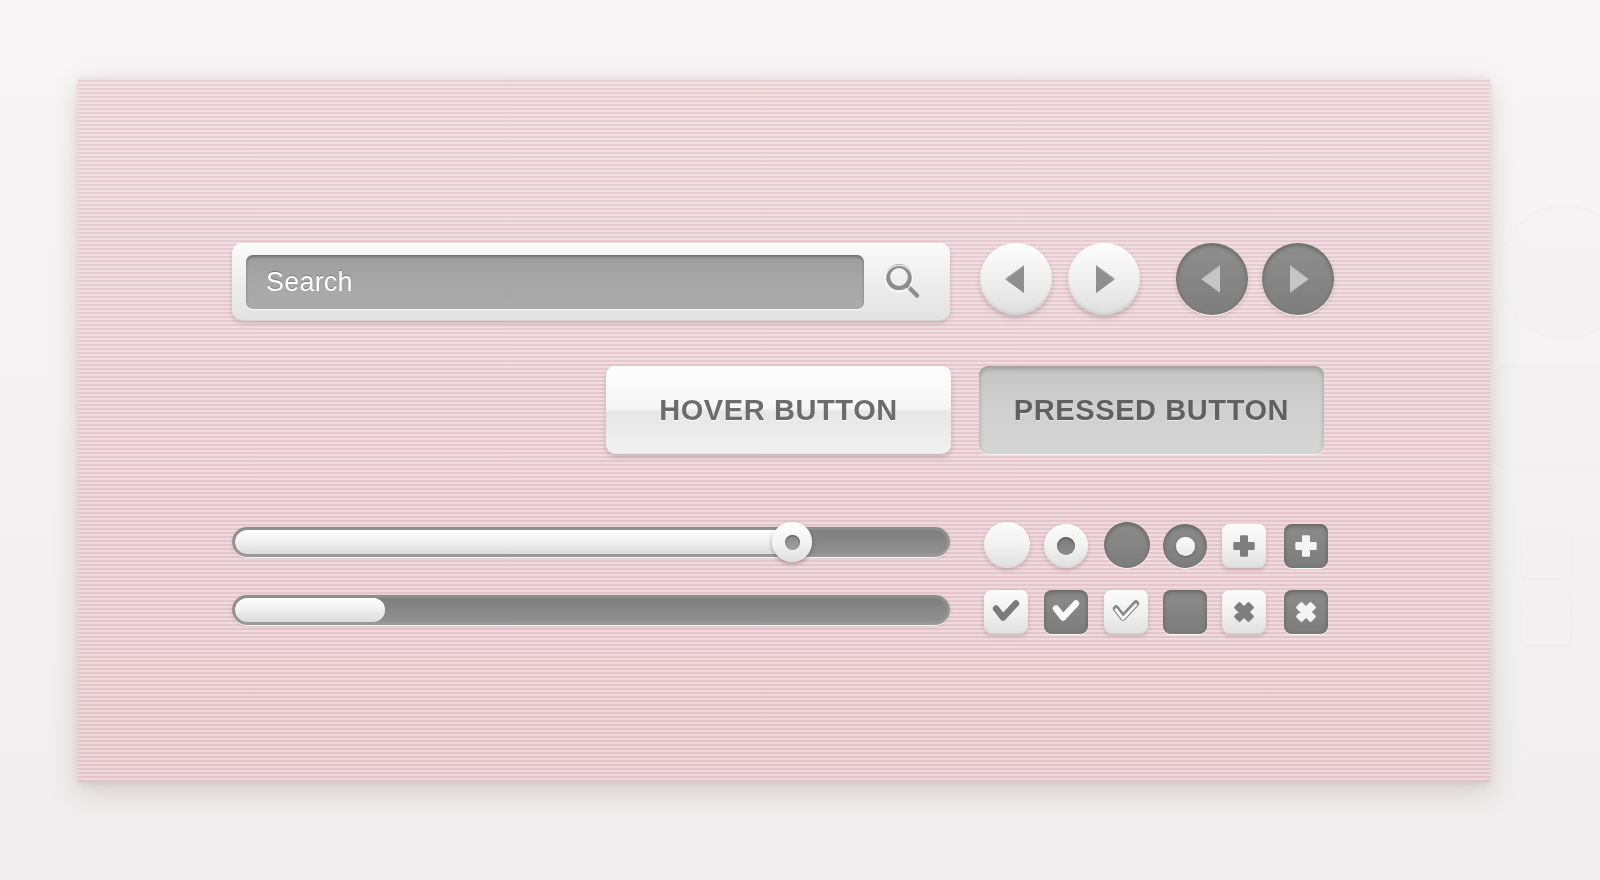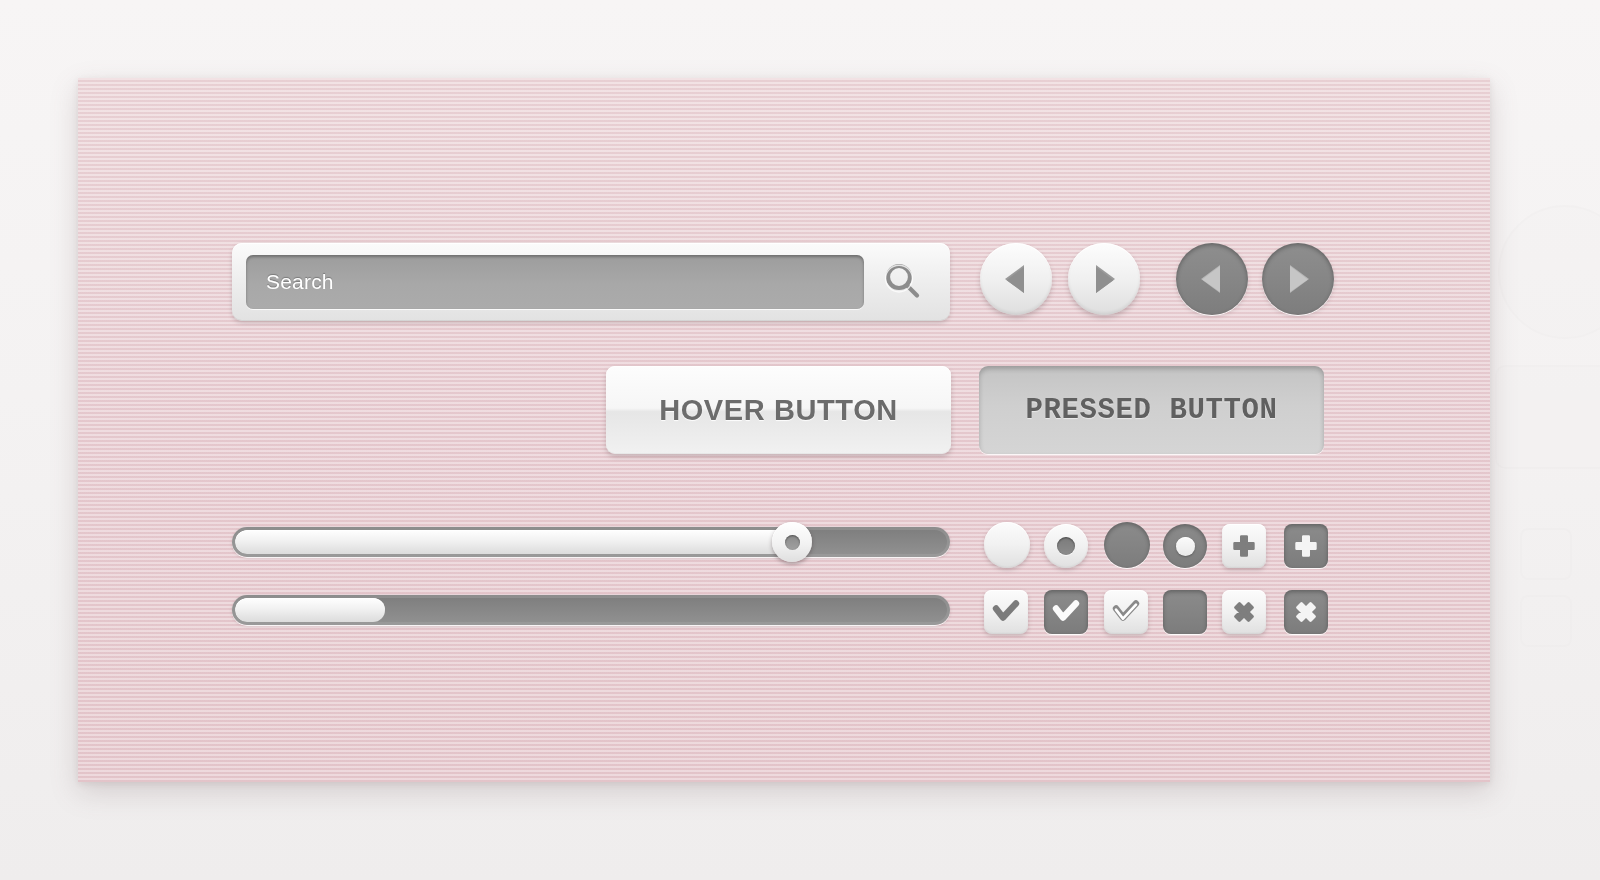--- a/index.html
+++ b/index.html
@@ -78,21 +78,21 @@
     border-radius: 7px;
     background: linear-gradient(180deg, #9d9d9d 0%, #a8a8a8 55%, #ababab 100%);
     box-shadow:
       0 2px 3px rgba(0,0,0,0.30) inset,
       0 1px 0 rgba(255,255,255,0.80);
     display: flex;
     align-items: center;
   }
   .search-text {
     color: #ffffff;
-    font-size: 21px;
+    font-size: 27px;
     letter-spacing: 0.2px;
     padding-left: 20px;
     text-shadow: 0 -1px 1px rgba(0,0,0,0.28);
     user-select: none;
   }
   .search-icon-wrap {
     width: 78px;
     height: 54px;
     display: flex;
     align-items: center;
@@ -154,21 +154,20 @@
       0 3px 5px rgba(110,85,90,0.30);
     text-shadow: 0 1px 1px rgba(255,255,255,0.95);
   }
   .push-btn.pressed {
     background: linear-gradient(180deg, #c4c4c4 0%, #cfcfcf 45%, #d5d5d5 100%);
     box-shadow:
       0 3px 5px rgba(0,0,0,0.22) inset,
       0 1px 0 rgba(255,255,255,0.75);
     text-shadow: 0 1px 1px rgba(255,255,255,0.55);
     color: #606060;
-    font-family: Liberation Mono, monospace;
   }
 
   
   .track {
     position: absolute;
     height: 30px;
     border-radius: 15px;
     background: linear-gradient(180deg, #8d8d8d 0%, #9a9a9a 100%);
     box-shadow:
       0 1px 0 rgba(255,255,255,0.85),

